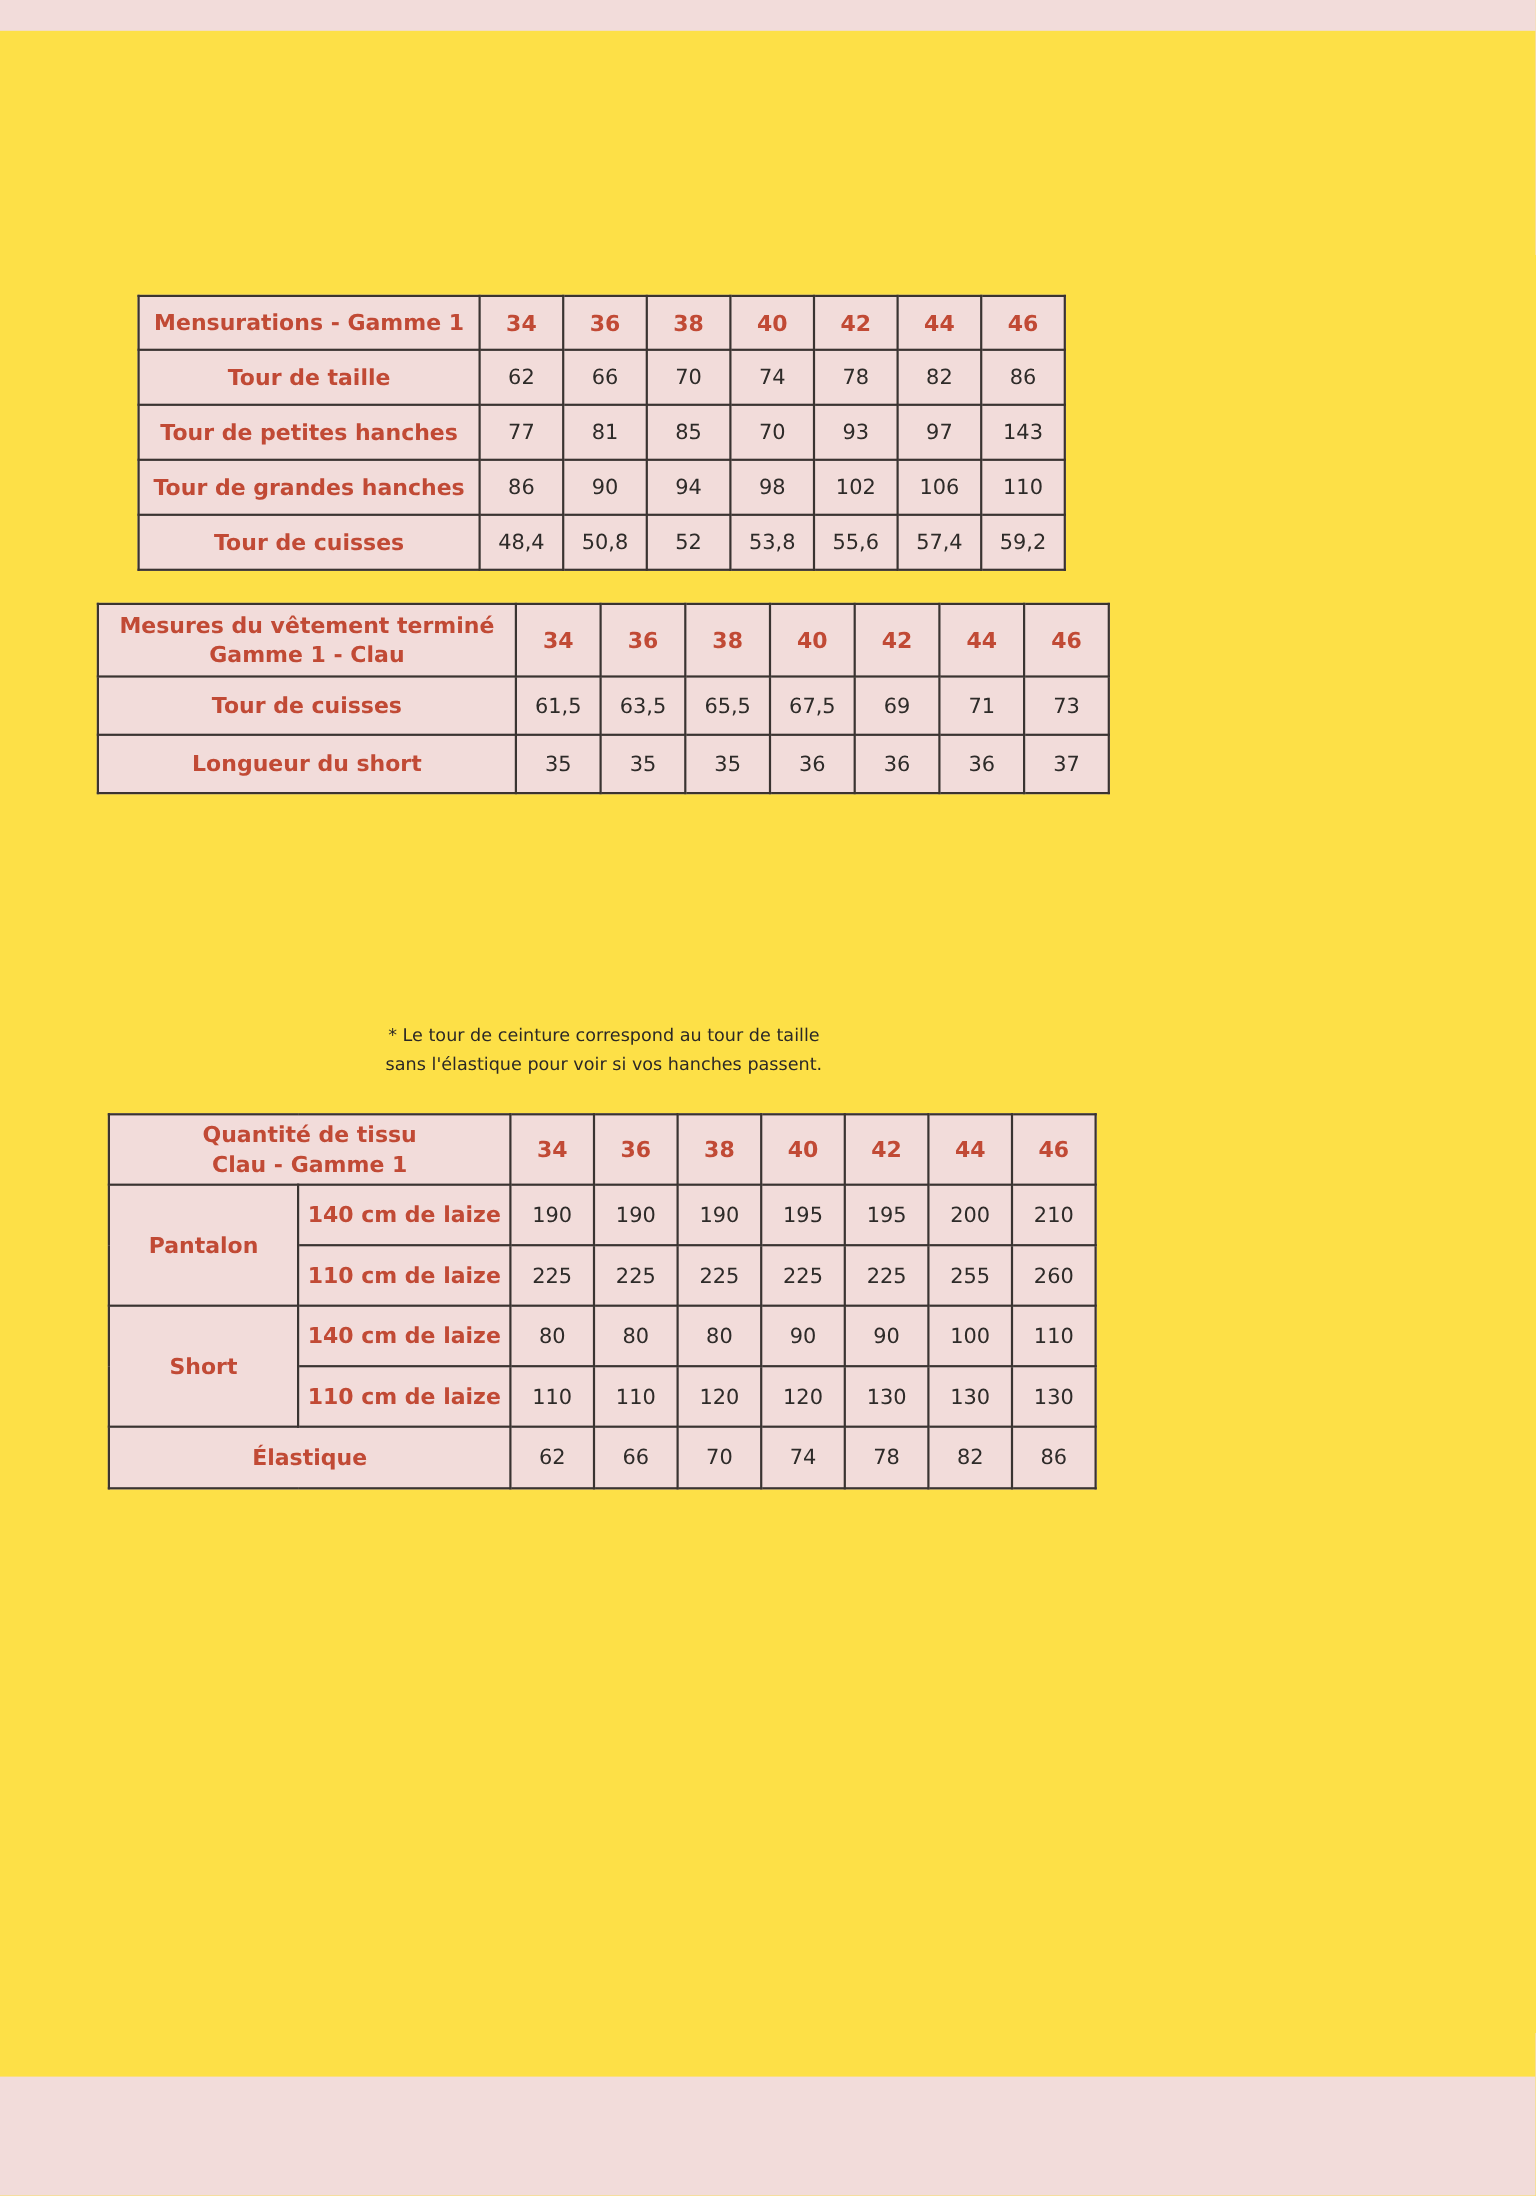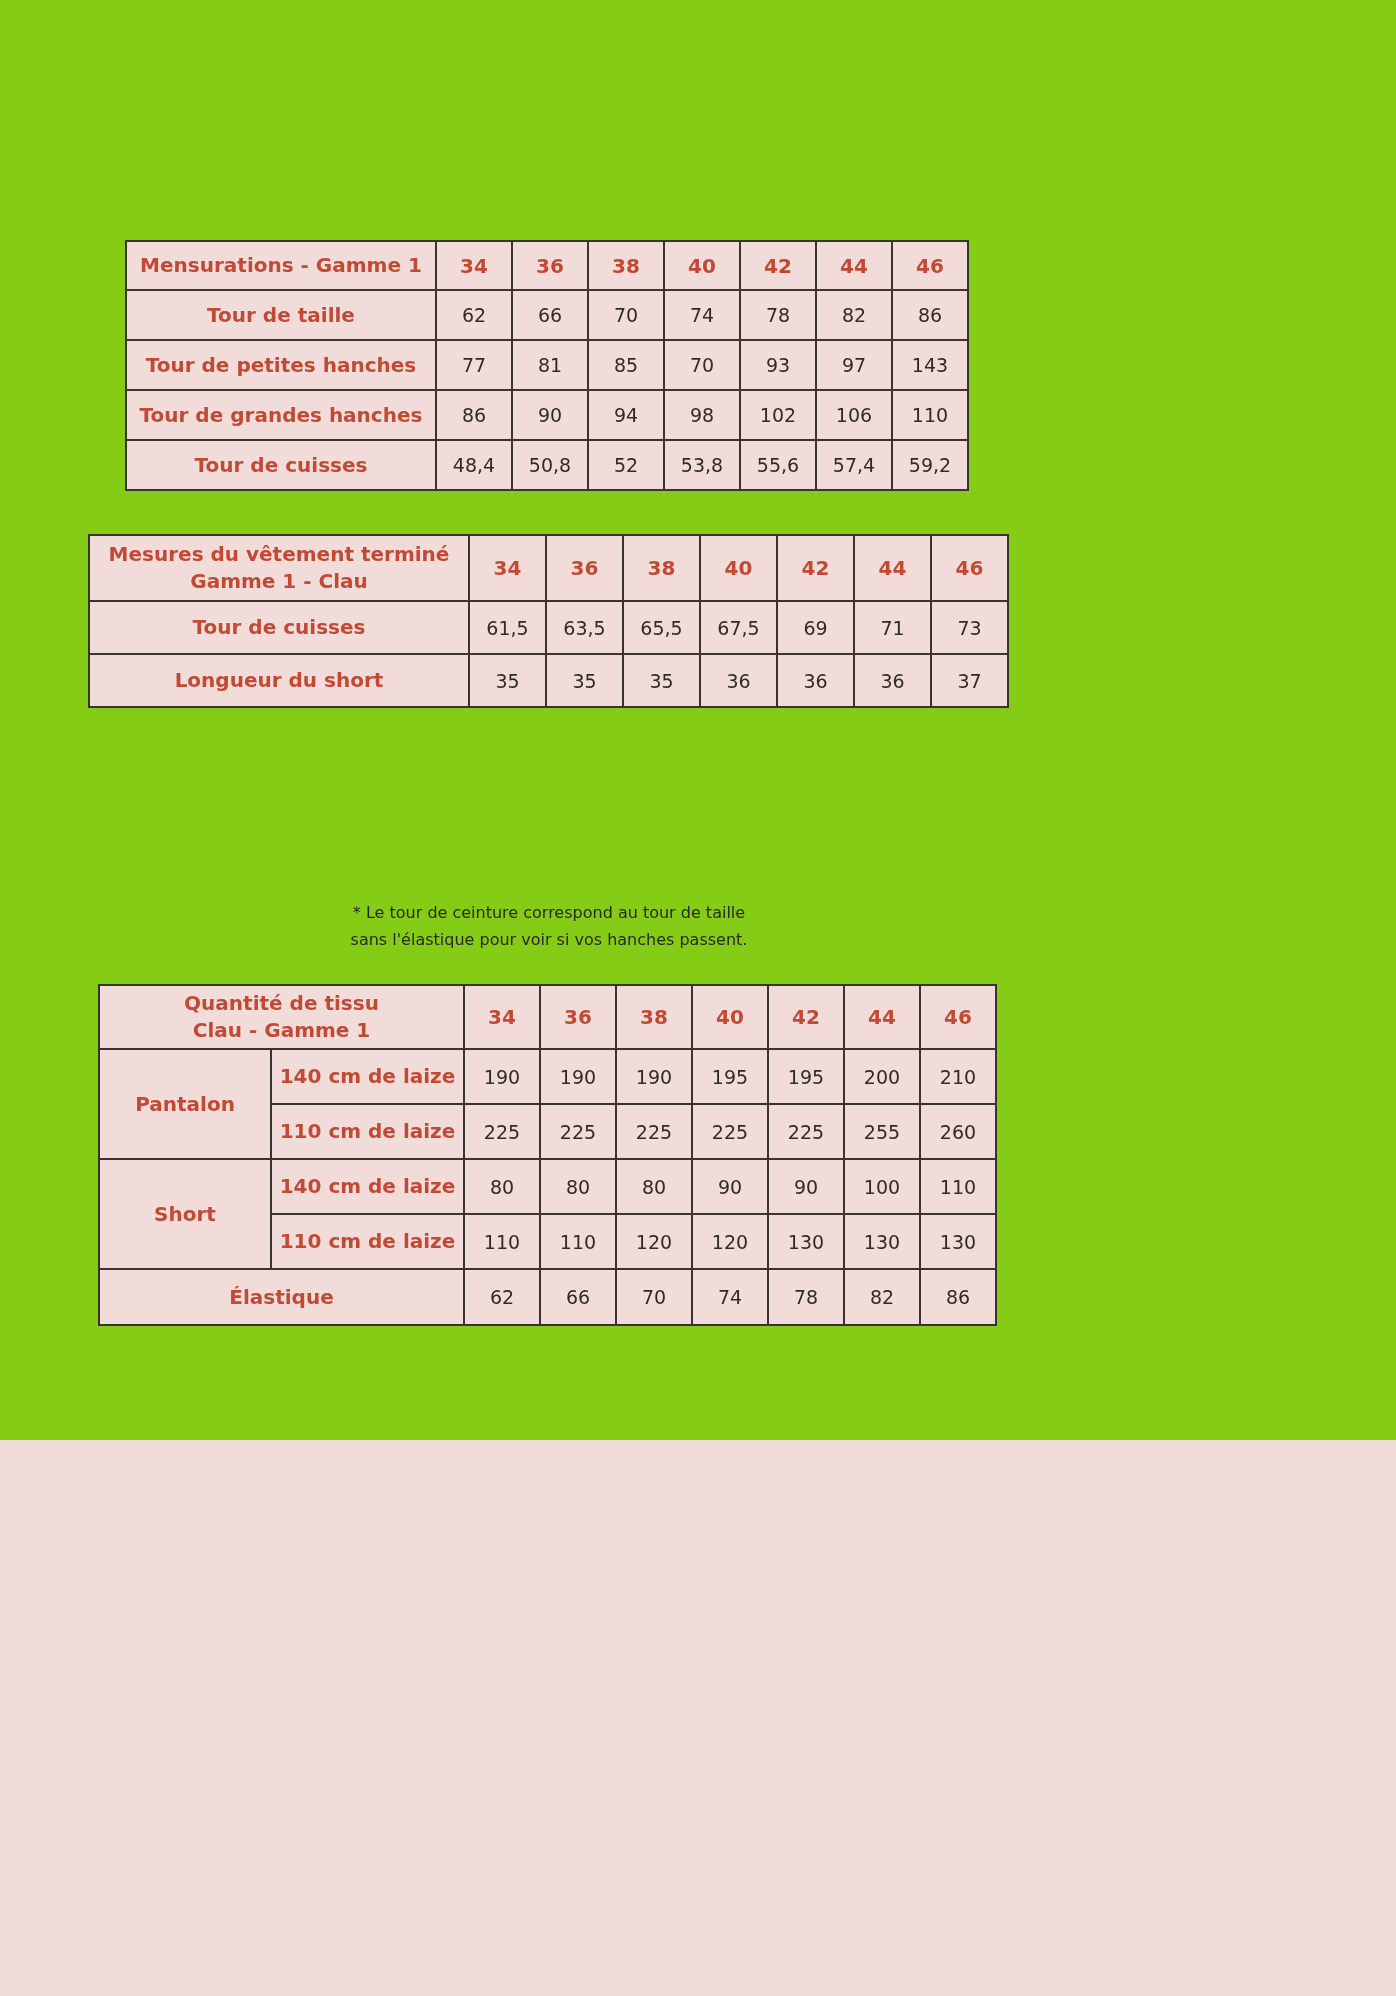--- a/index.html
+++ b/index.html
@@ -4,44 +4,45 @@
 <style>
   html, body {
     margin: 0;
     padding: 0;
     background: #f2dcda;
     font-family: "DejaVu Sans", "Liberation Sans", sans-serif;
   }
   .page {
     position: relative;
     width: 1396px;
-    height: 1440px;
-    background: #84cc16;
+    height: 1860px;
+    background: #fde047;
     overflow: hidden;
+    margin-top: 28px;
   }
   table.sizing {
     position: absolute;
     border-collapse: collapse;
     table-layout: fixed;
     background: #f2dcda;
   }
   table.sizing td {
     border: 2px solid #3a3431;
     text-align: center;
     vertical-align: middle;
     padding: 0 4px;
     overflow: hidden;
   }
   .red  { color: #c14a35; font-weight: bold; font-size: 20px; }
   .val  { color: #2e2b29; font-weight: normal; font-size: 19px; }
   .lbl  { line-height: 1.35; }
   #t1 { left: 125px; top: 240px; }
   #t1 tr { height: 50px; }
   #t1 tr.hdr { height: 49px; }
-  #t2 { left: 88px; top: 534px; }
+  #t2 { left: 88px; top: 520px; }
   #t2 tr { height: 53px; }
   #t2 tr.hdr { height: 66px; }
   #t3 { left: 98px; top: 984px; }
   #t3 tr { height: 55px; }
   #t3 tr.hdr { height: 64px; }
   #t3 tr.ftr { height: 56px; }
   .footnote {
     position: absolute;
     left: 88px;
     top: 899px;

